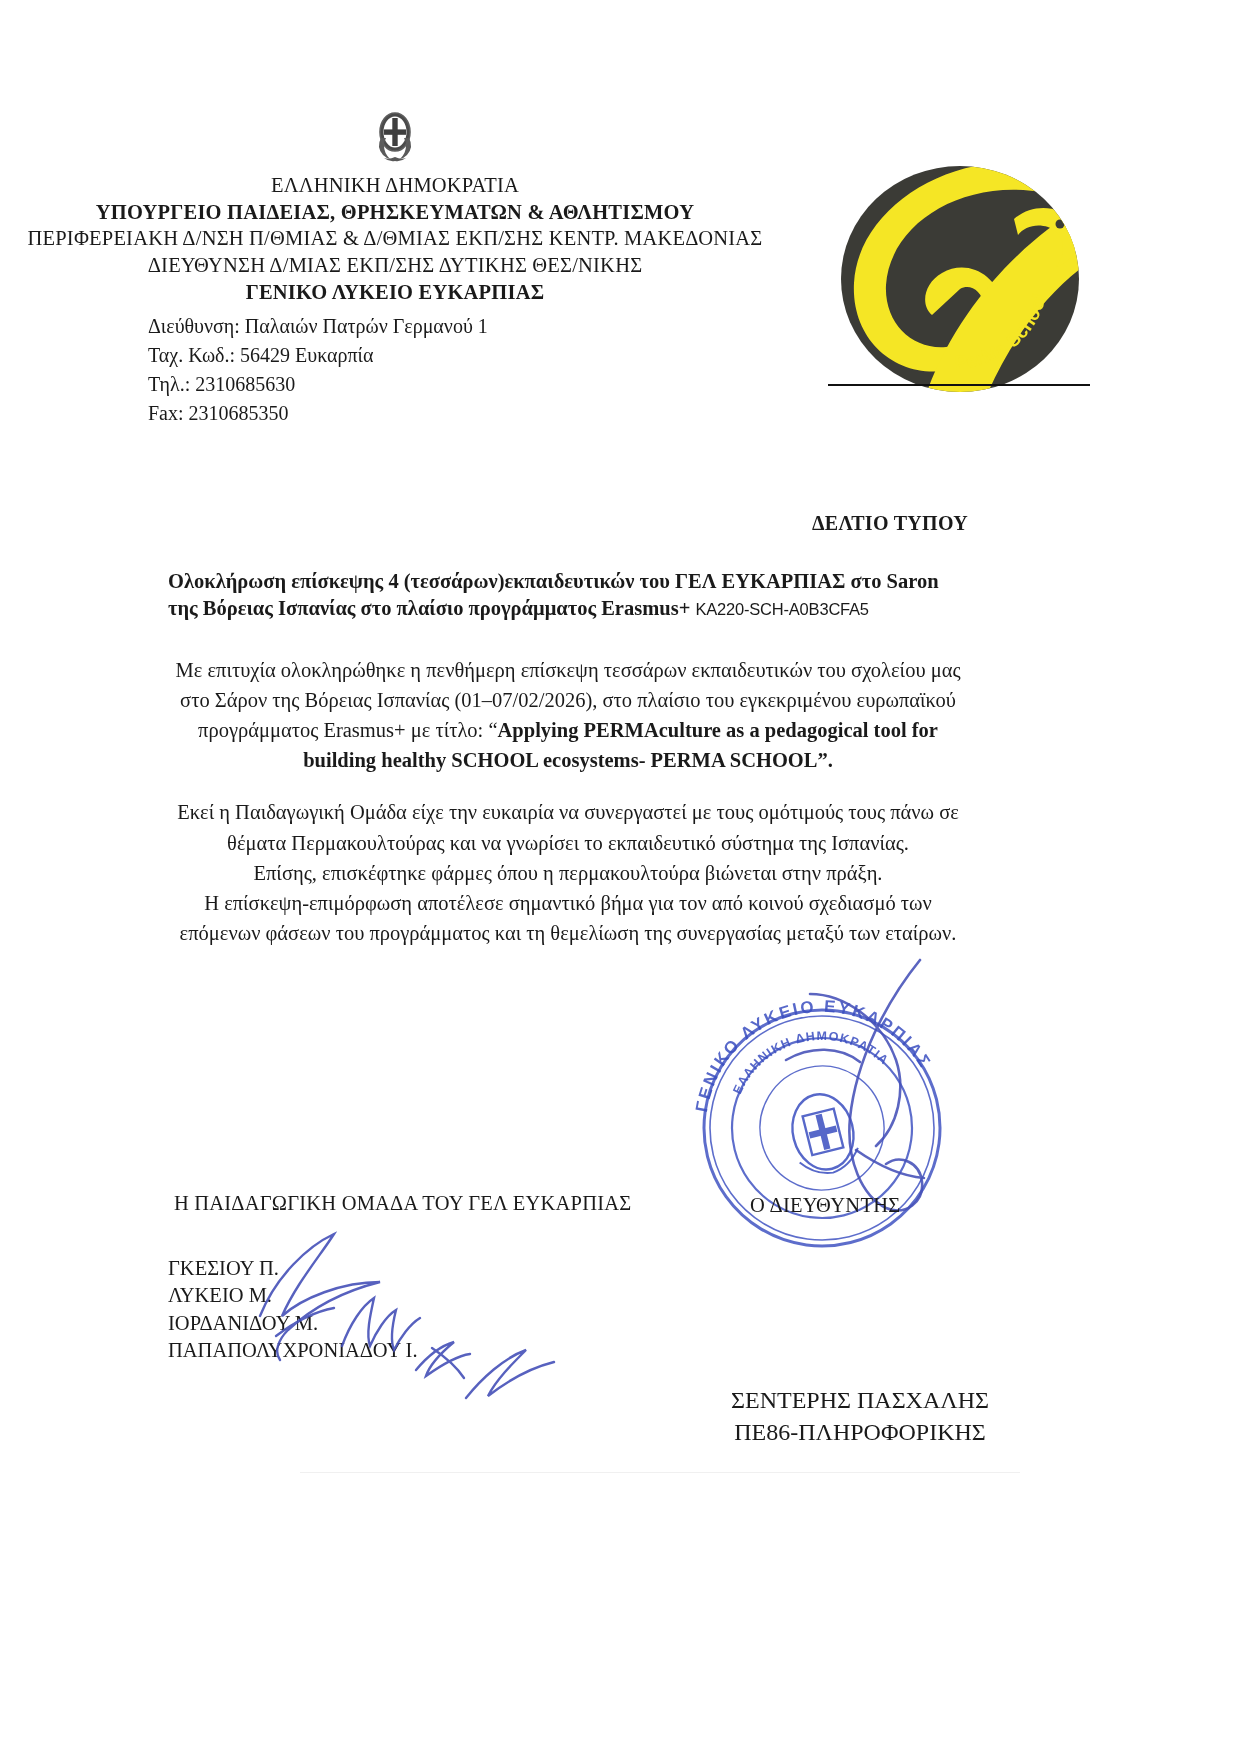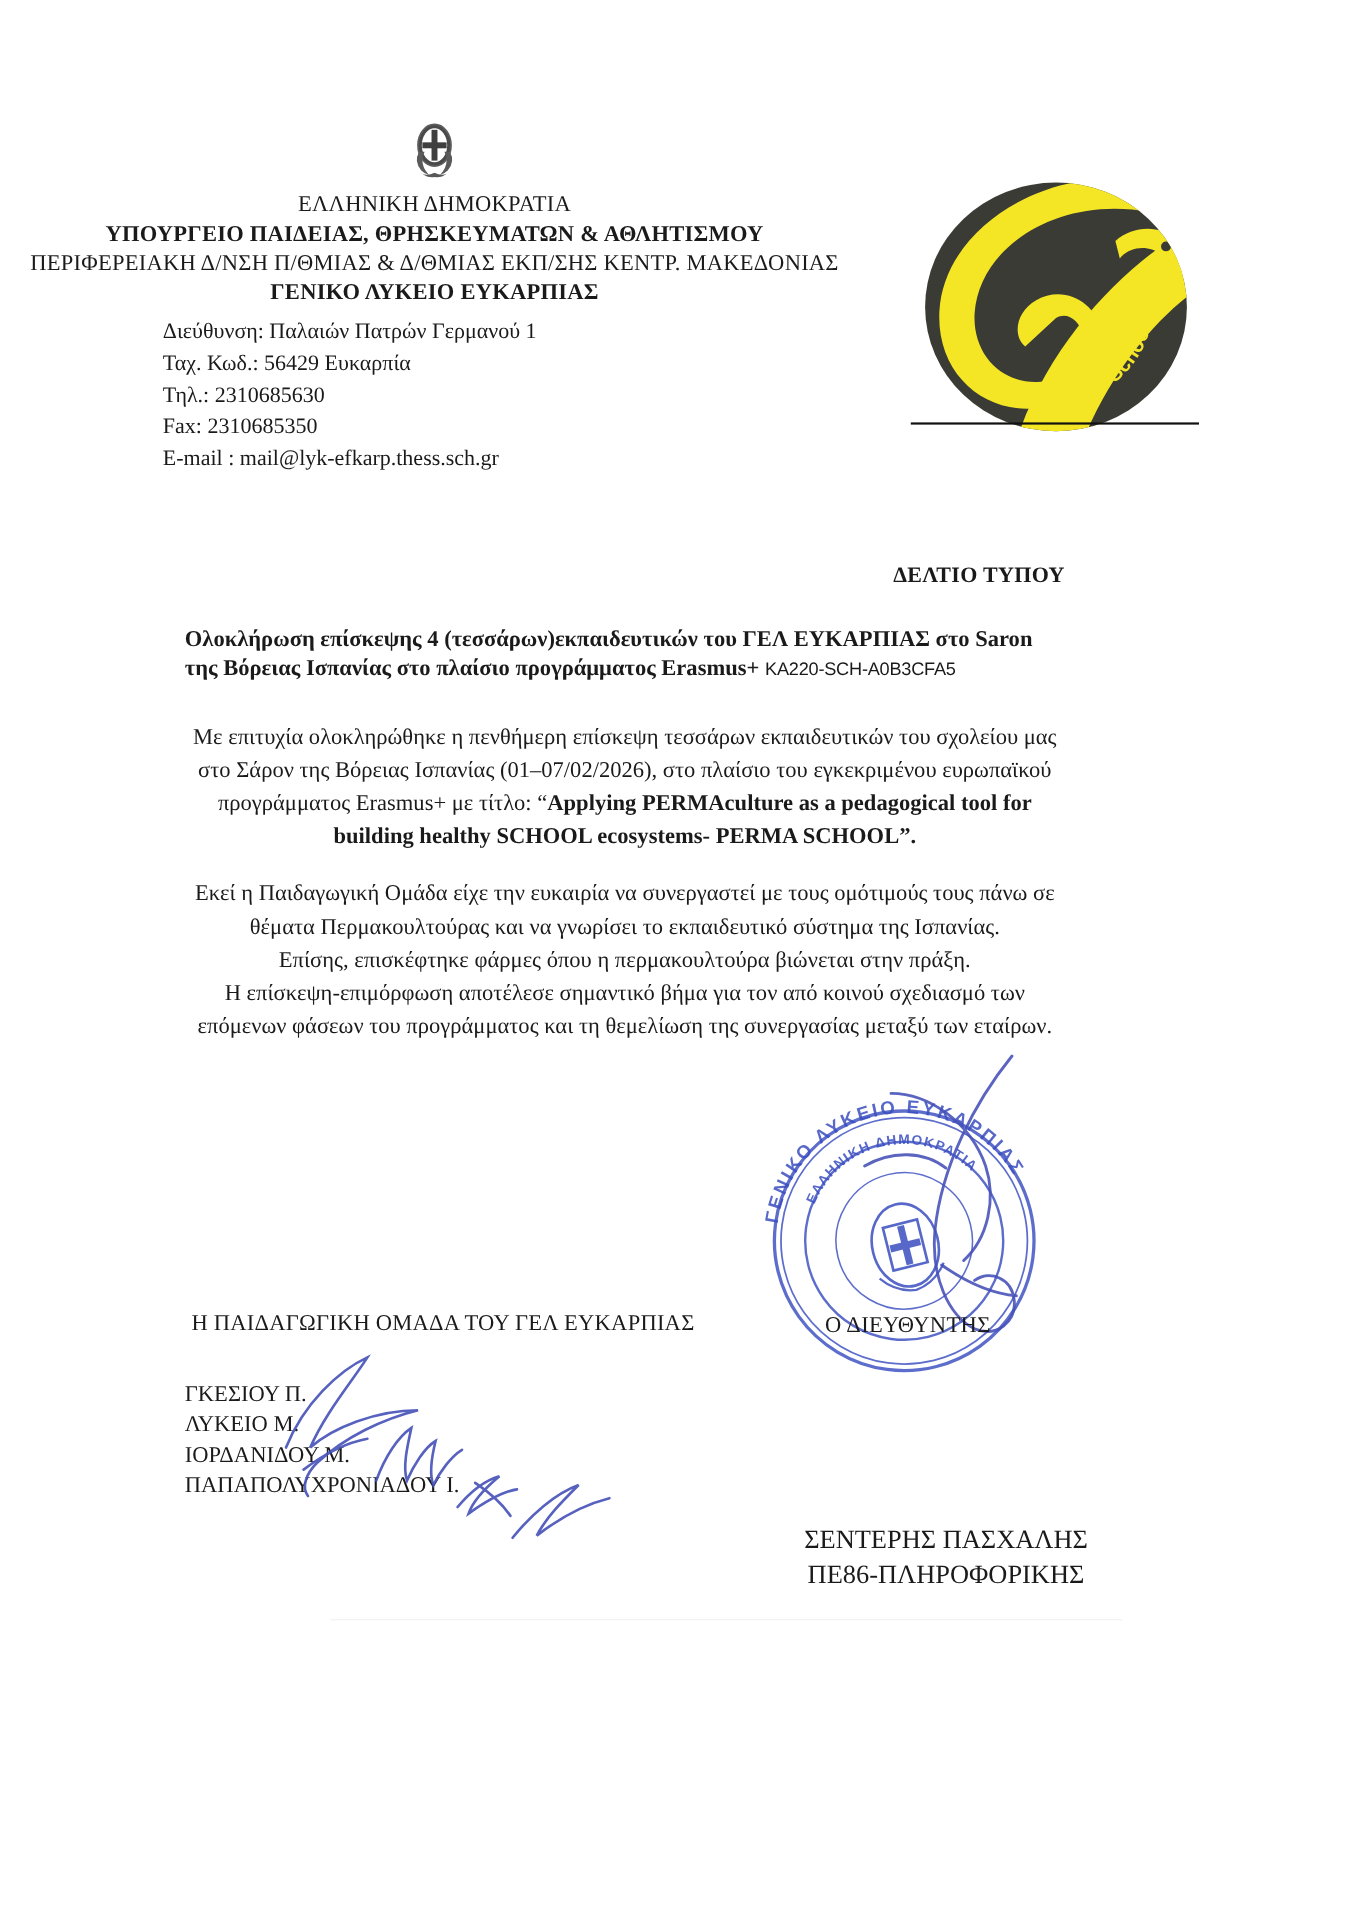--- a/index.html
+++ b/index.html
@@ -190,29 +190,29 @@
             <ellipse cx="23" cy="24" rx="15" ry="19" fill="none" stroke="#5d5d5d" stroke-width="1.6"></ellipse>
           </g>
         </svg>
       </span>
     </div>
 
     <div class="org-lines">
       <div class="org-line">ΕΛΛΗΝΙΚΗ ΔΗΜΟΚΡΑΤΙΑ</div>
       <div class="org-line bold">ΥΠΟΥΡΓΕΙΟ ΠΑΙΔΕΙΑΣ, ΘΡΗΣΚΕΥΜΑΤΩΝ &amp; ΑΘΛΗΤΙΣΜΟΥ</div>
       <div class="org-line wrap">ΠΕΡΙΦΕΡΕΙΑΚΗ Δ/ΝΣΗ Π/ΘΜΙΑΣ &amp; Δ/ΘΜΙΑΣ ΕΚΠ/ΣΗΣ ΚΕΝΤΡ. ΜΑΚΕΔΟΝΙΑΣ</div>
+      <div class="org-line">ΔΙΕΥΘΥΝΣΗ Δ/ΜΙΑΣ ΕΚΠ/ΣΗΣ ΔΥΤΙΚΗΣ ΘΕΣ/ΝΙΚΗΣ</div>
       <div class="org-line bold">ΓΕΝΙΚΟ ΛΥΚΕΙΟ ΕΥΚΑΡΠΙΑΣ</div>
     </div>
 
     <div class="contact">
       <div>Διεύθυνση: Παλαιών Πατρών Γερμανού 1</div>
       <div>Ταχ. Κωδ.: 56429 Ευκαρπία</div>
       <div>Τηλ.: 2310685630</div>
       <div>Fax: 2310685350</div>
-      <div>E-mail : mail@lyk-efkarp.thess.sch.gr</div>
     </div>
   </div>
 
   <div class="logo-box">
     <svg viewBox="0 0 256 232" width="256" height="232" aria-hidden="true">
       <defs>
         <clipPath id="ballclip">
           <ellipse cx="128" cy="116" rx="119" ry="113"></ellipse>
         </clipPath>
         <path id="logoarc" d="M 118 206 A 96 92 0 0 0 214 134"></path>

